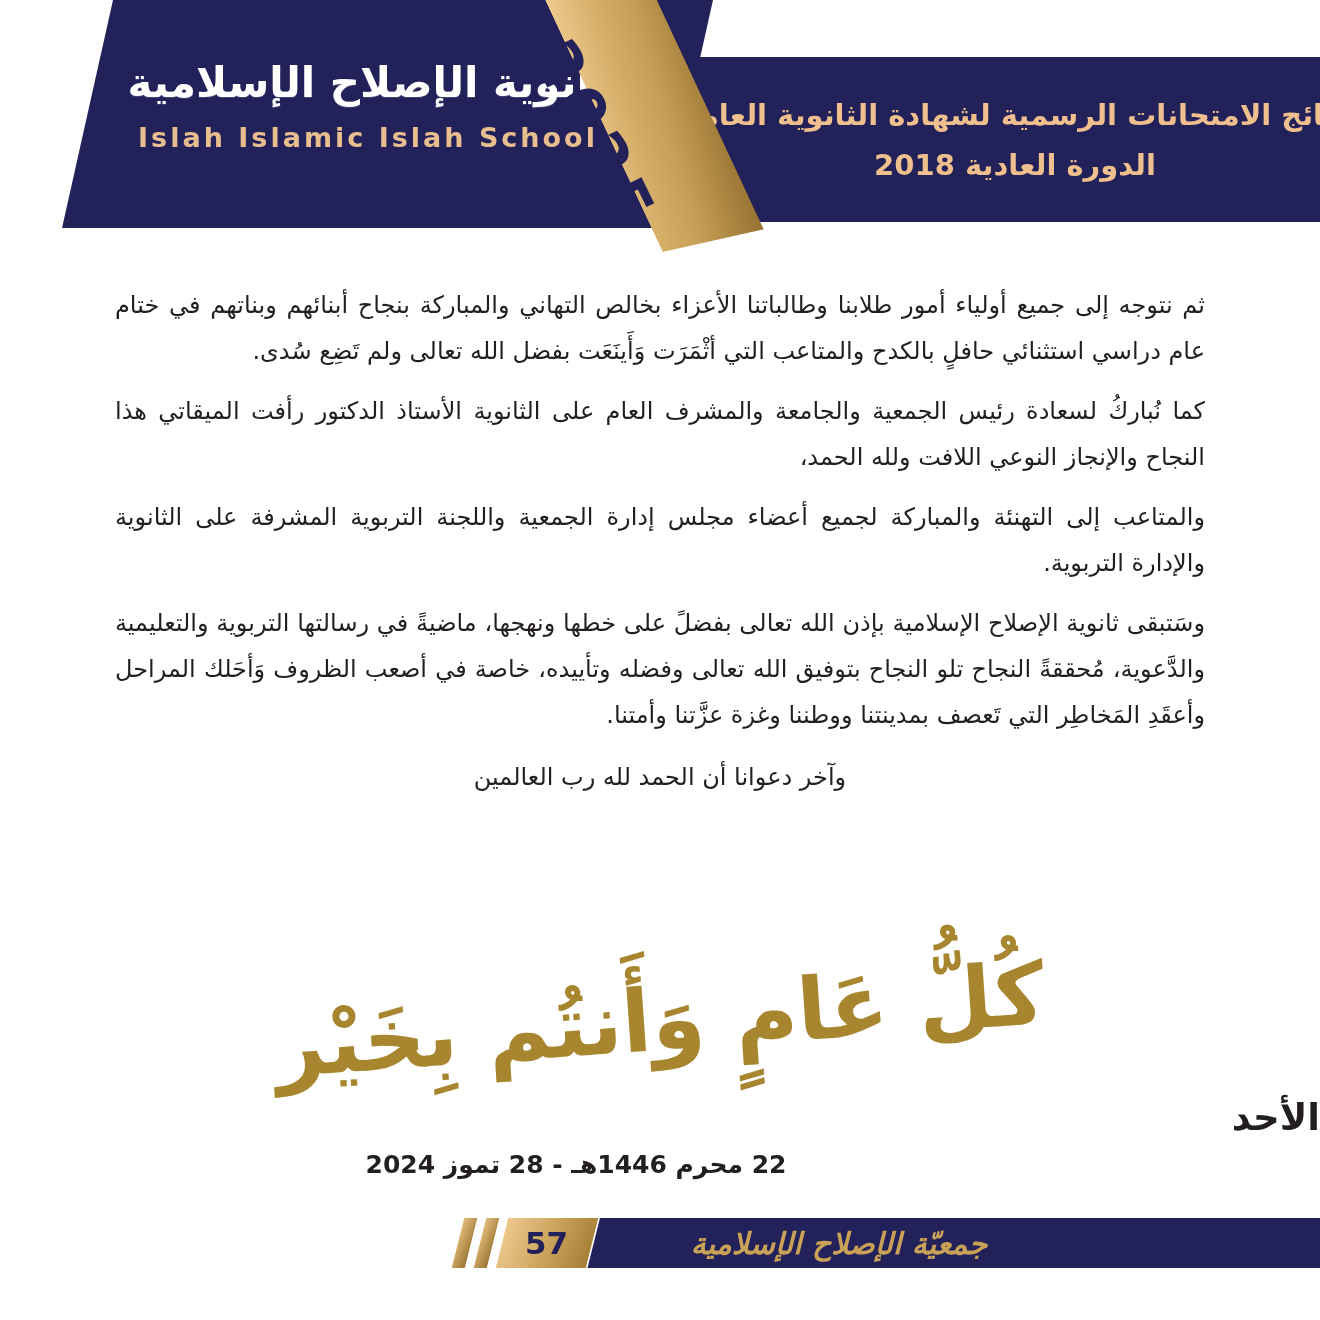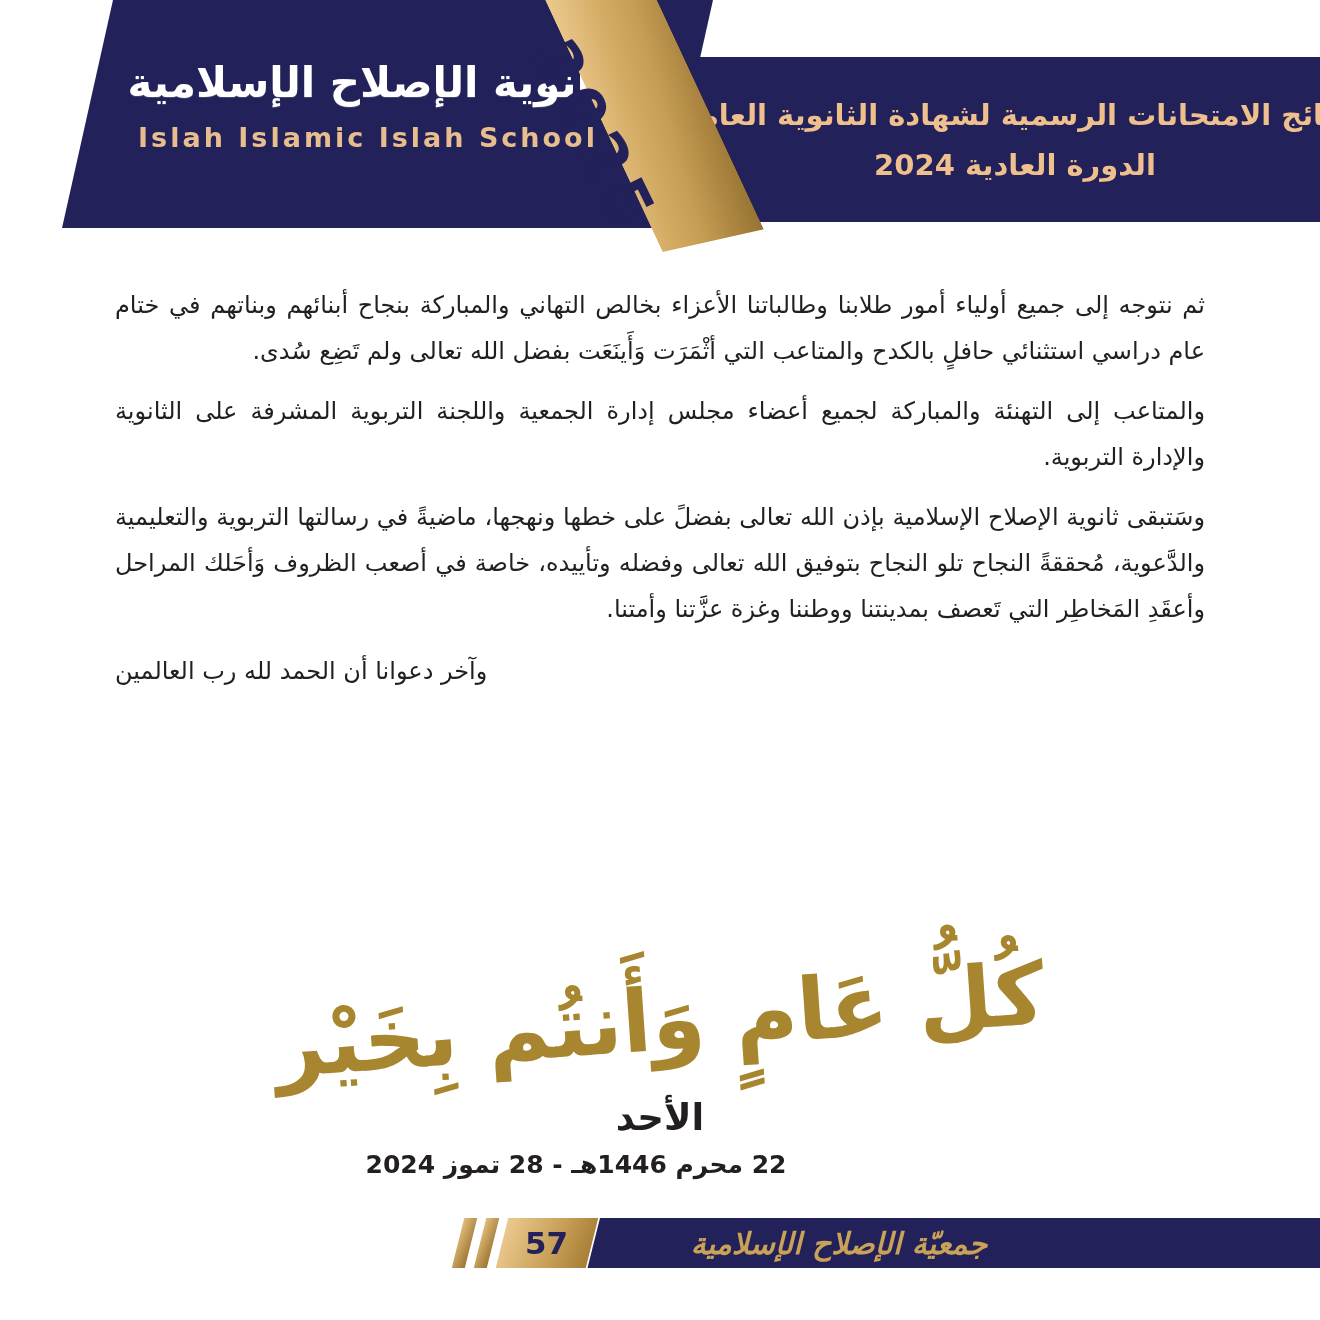--- a/index.html
+++ b/index.html
@@ -55,36 +55,36 @@
   }
 
   
   .body-text{
     position:absolute; left:115px; top:282px; width:1090px;
     direction:rtl; text-align:justify; text-justify:inter-word;
     color:#231F20; font-weight:normal; font-size:24px; line-height:46px;
   }
   .body-text p{ margin:0 0 14px 0; }
   .closing-line{
-    text-align:left; margin-top:16px !important;
+    text-align:center; margin-top:16px !important;
   }
 
   
   .greeting{
     position:absolute; left:0; top:930px; width:1320px; height:180px;
     display:flex; align-items:center; justify-content:center; z-index:1;
   }
   .greeting-text{
     direction:rtl; color:#A8862F; font-weight:bold; font-size:86px;
     transform:rotate(-4deg); white-space:nowrap; letter-spacing:2px;
   }
 
   
   .day-line{
-    position:absolute; left:0; top:1096px; width:1320px; text-align:center;
+    position:absolute; left:0; top:1096px; width:1320px; text-align:right;
     direction:rtl; color:#231F20; font-weight:bold; font-size:37px;
   }
   .date-line{
     position:absolute; left:0; top:1150px; width:1152px; text-align:center;
     direction:rtl; color:#231F20; font-weight:bold; font-size:25px;
     letter-spacing:1px;
   }
 
   
   .footer-slash{
@@ -122,25 +122,26 @@
   <div class="hdr-left-block"></div>
   <div class="hdr-school-ar">ثانوية الإصلاح الإسلامية</div>
   <div class="hdr-school-en">Islah Islamic Islah School</div>
 
   <div class="hdr-ribbon"></div>
   <div class="hdr-ribbon-fold"></div>
   <div class="hdr-year">2025</div>
 
   <div class="hdr-right-bar">
     <div class="hdr-banner-line">نتائج الامتحانات الرسمية لشهادة الثانوية العامة</div>
-    <div class="hdr-banner-line">الدورة العادية 2024</div>
+    <div class="hdr-banner-line">الدورة العادية 2018</div>
   </div>
 
   <div class="body-text">
     <p>ثم نتوجه إلى جميع أولياء أمور طلابنا وطالباتنا الأعزاء بخالص التهاني والمباركة بنجاح أبنائهم وبناتهم في ختام عام دراسي استثنائي حافلٍ بالكدح والمتاعب التي أثْمَرَت وَأَينَعَت بفضل الله تعالى ولم تَضِع سُدى.</p>
+    <p>كما نُباركُ لسعادة رئيس الجمعية والجامعة والمشرف العام على الثانوية الأستاذ الدكتور رأفت الميقاتي هذا النجاح والإنجاز النوعي اللافت ولله الحمد،</p>
     <p>والمتاعب إلى التهنئة والمباركة لجميع أعضاء مجلس إدارة الجمعية واللجنة التربوية المشرفة على الثانوية والإدارة التربوية.</p>
     <p>وسَتبقى ثانوية الإصلاح الإسلامية بإذن الله تعالى بفضلً على خطها ونهجها، ماضيةً في رسالتها التربوية والتعليمية والدَّعوية، مُحققةً النجاح تلو النجاح بتوفيق الله تعالى وفضله وتأييده، خاصة في أصعب الظروف وَأحَلك المراحل وأعقَدِ المَخاطِر التي تَعصف بمدينتنا ووطننا وغزة عزَّتنا وأمتنا.</p>
     <p class="closing-line">وآخر دعوانا أن الحمد لله رب العالمين</p>
   </div>
 
   <div class="greeting">
     <div class="greeting-text">كُلُّ عَامٍ وَأَنتُم بِخَيْر</div>
   </div>
 
   <div class="day-line">الأحد</div>

